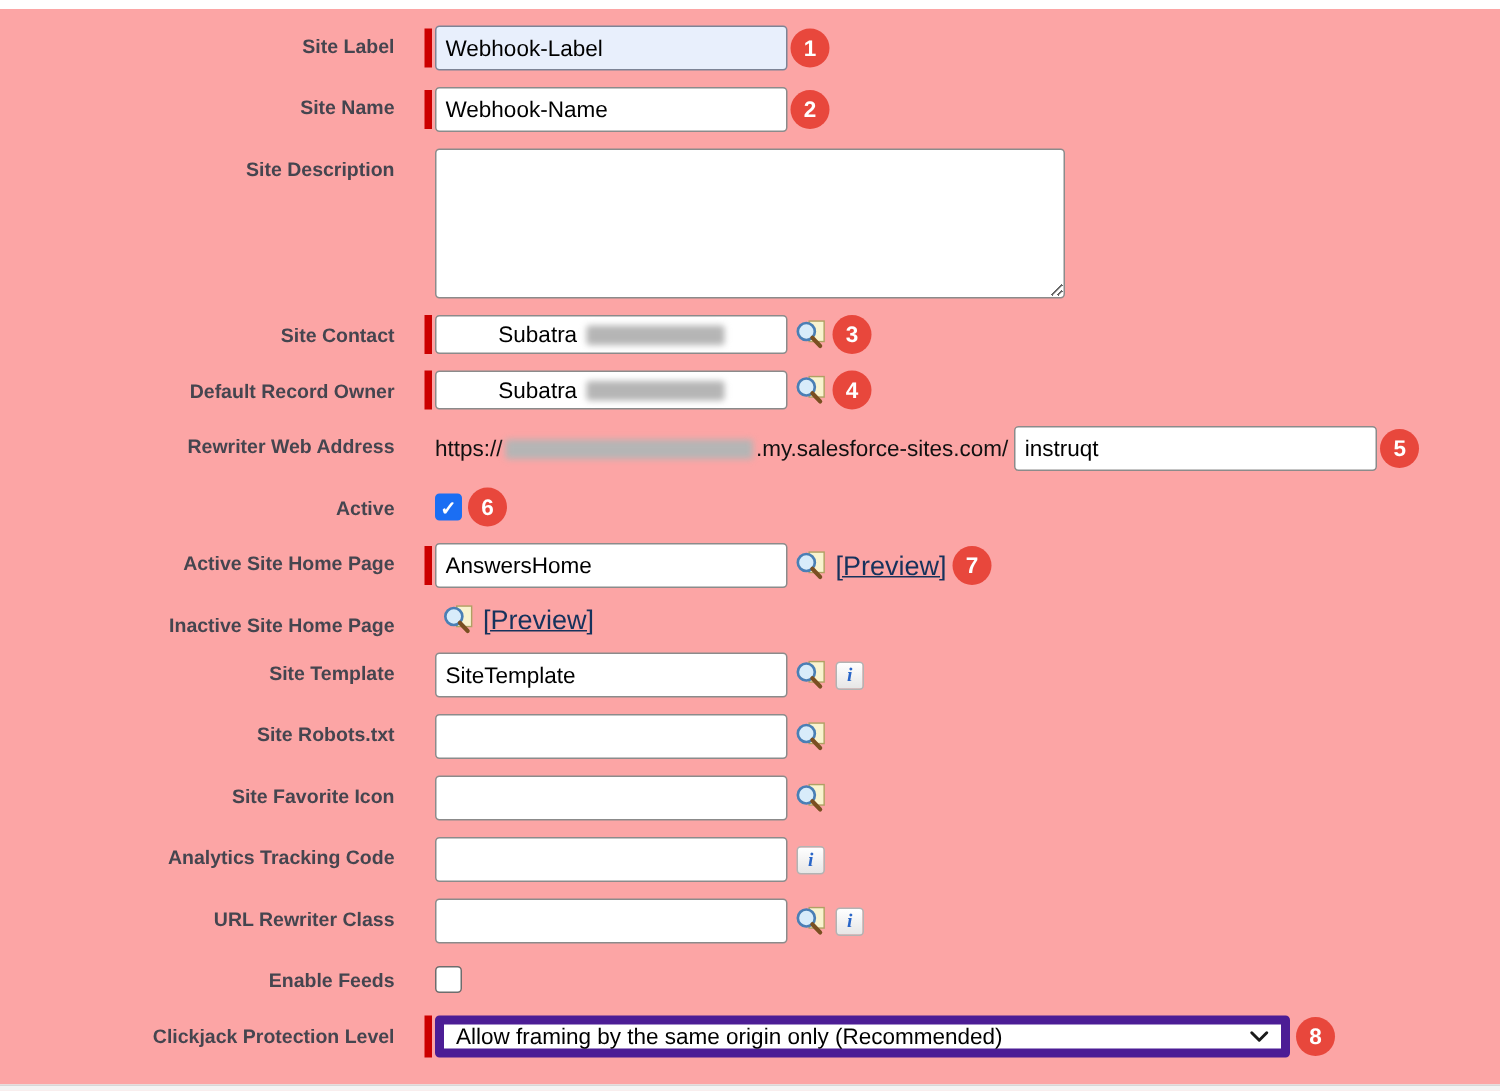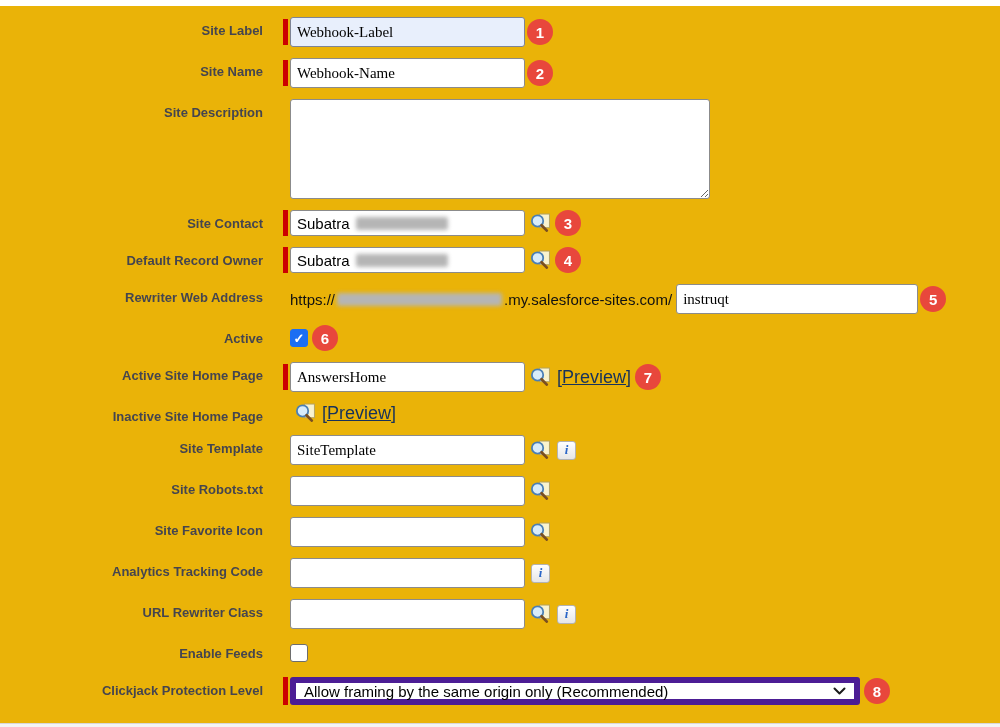--- a/index.html
+++ b/index.html
@@ -1,30 +1,30 @@
 <!DOCTYPE html>
 <html><head>
 <meta charset="utf-8">
 <style>
   * { box-sizing: border-box; margin: 0; padding: 0; }
   html,body { width:1000px; height:727px; background:#ffffff; font-family:"Liberation Sans", sans-serif; }
-  .panel { margin-top:6px; background:#eab308; padding:11px 0 6px 0; }
+  .panel { margin-top:6px; background:#fca5a5; padding:11px 0 6px 0; }
   .row { display:flex; align-items:flex-start; margin-bottom:11px; }
   .lbl { width:263px; text-align:right; font-size:13px; font-weight:bold; color:#45454f; padding-top:6px; line-height:15px; }
   .ctrl { margin-left:20px; display:flex; align-items:center; }
   .ctrl.noreq { padding-left:7px; }
   .reqbar { width:5px; height:26px; background:#cc0000; margin-right:2px; flex:none; }
   .reqbar.tall { height:28px; }
   input.inp, .fake-inp, textarea.ta {
     border:1px solid #8b8b8b; border-radius:3px; background:#fff; font-family:"Liberation Sans",sans-serif;
     font-size:15px; color:#000; }
-  input.inp { width:235px; height:26px; padding:14px 6px;font-family:Liberation Serif, serif; }
+  input.inp { width:235px; height:26px; padding:14px 6px; }
   input.inp.focused { background:#e8effc; border-color:#7d8496; }
   input.inp.weburl { width:242px; }
-  .fake-inp { width:235px; height:26px; padding:2px 6px; display:flex; align-items:center; }
+  .fake-inp { width:235px; height:26px; padding:2px 6px; display:flex; align-items:center;justify-content:center; }
   textarea.ta { width:420px; height:100px; resize:both; }
   .blur-block { display:inline-block; height:13px; background:#b5b5b5; border-radius:2px; filter:blur(2px); margin-left:6px; }
   .blur-name { width:92px; }
   .blur-url { width:165px; margin:0 2px; }
   .static-url { font-size:15px; color:#111; display:flex; align-items:center; height:26px; }
   .lookup { width:21px; height:21px; margin-left:5px; flex:none; cursor:pointer; }
   .infoicon { width:19px; height:19px; margin-left:6px; border:1px solid #b3b3b3; border-radius:3px;
     background:linear-gradient(#ffffff,#e6e6e6); color:#2a66c8; font-family:"Liberation Serif",serif;
     font-style:italic; font-weight:bold; font-size:13px; display:flex; align-items:center; justify-content:center; cursor:pointer; }
   .preview { margin-left:6px; font-size:18px; color:#16325c; text-decoration:underline; cursor:pointer; }

